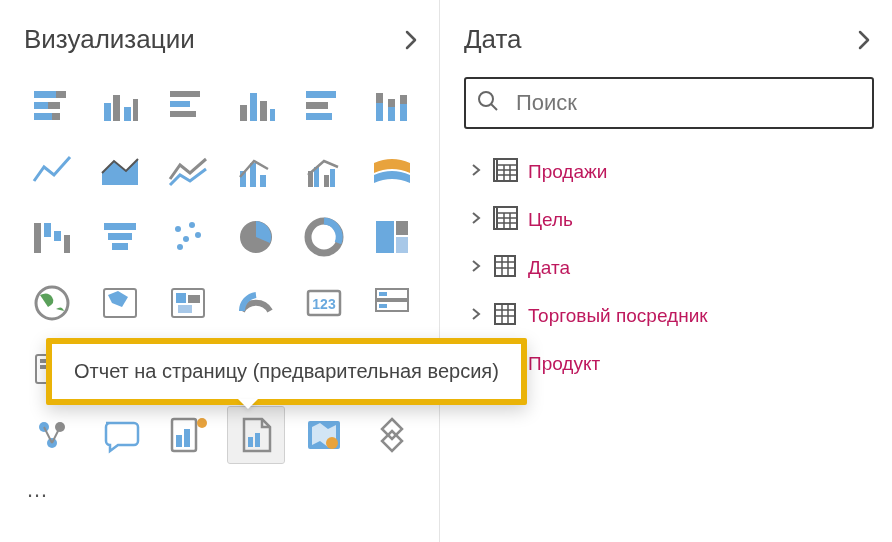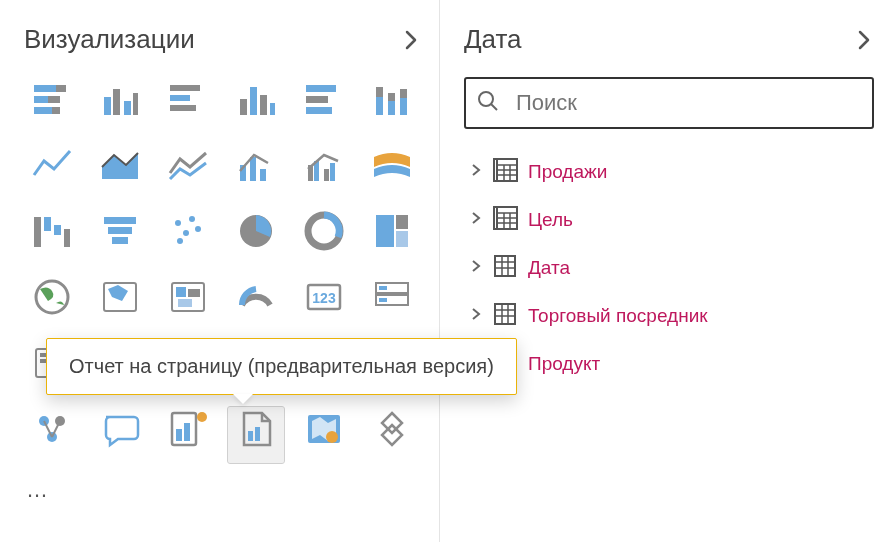--- a/index.html
+++ b/index.html
@@ -52,20 +52,21 @@
     display: grid;
     grid-template-columns: repeat(6, 56px);
     grid-auto-rows: 56px;
     gap: 10px 12px;
     position: relative;
   }
   .viz-item {
     width: 56px;
     height: 56px;
     display: flex;
+    align-items: center;
     justify-content: center;
     cursor: pointer;
     border-radius: 2px;
   }
   .viz-item.hovered {
     background: #f0f0f0;
     outline: 1px solid #d0d0d0;
   }
   .viz-item svg { display: block; }
 
@@ -107,21 +108,21 @@
   .field-label {
     font-size: 19px;
     color: #be185d;
   }
 
   .tooltip {
     position: absolute;
     top: 338px;
     left: 46px;
     background: #fff;
-    border: 1px solid #eab308;
+    border: 6px solid #eab308;
     box-shadow: 0 6px 18px rgba(0,0,0,0.18);
     padding: 16px 22px;
     font-size: 20px;
     color: #444;
     border-radius: 2px;
     white-space: nowrap;
     z-index: 10;
   }
   .tooltip::after {
     content: "";

